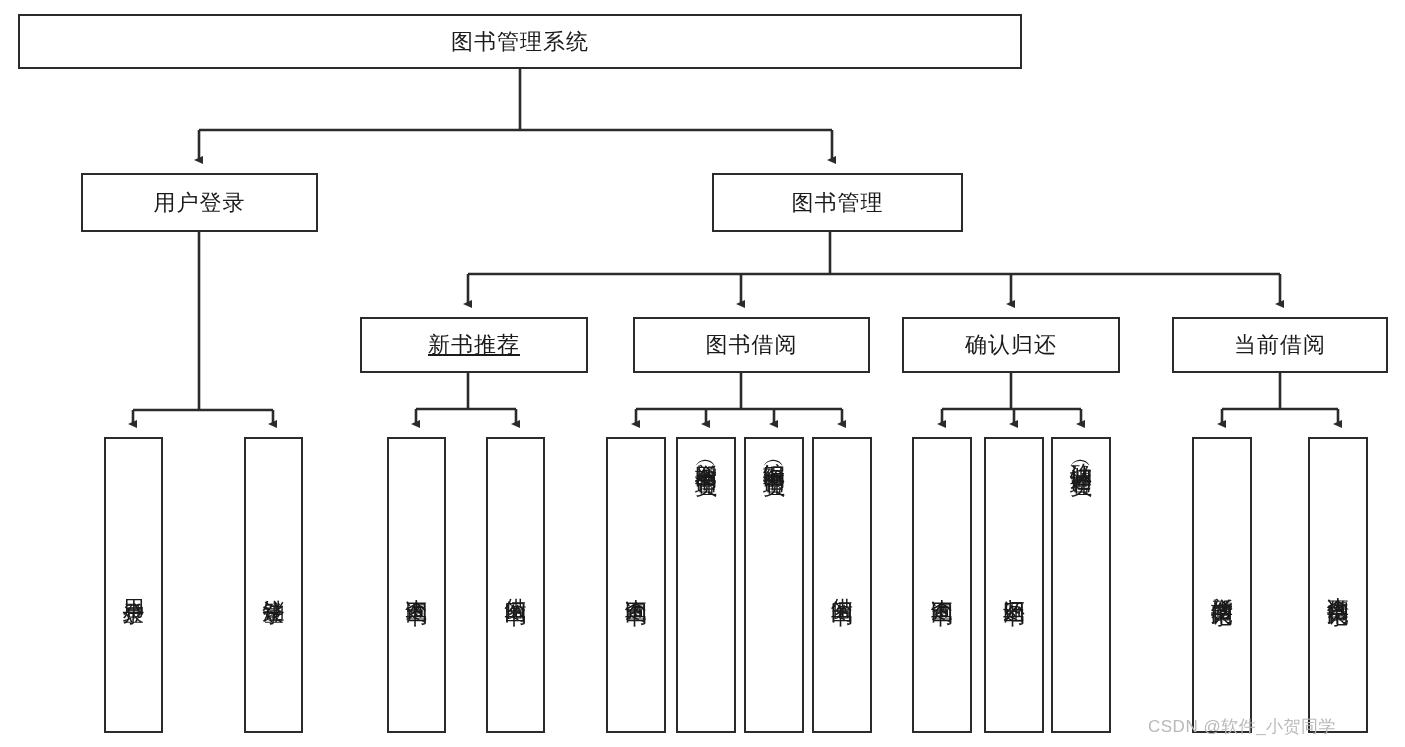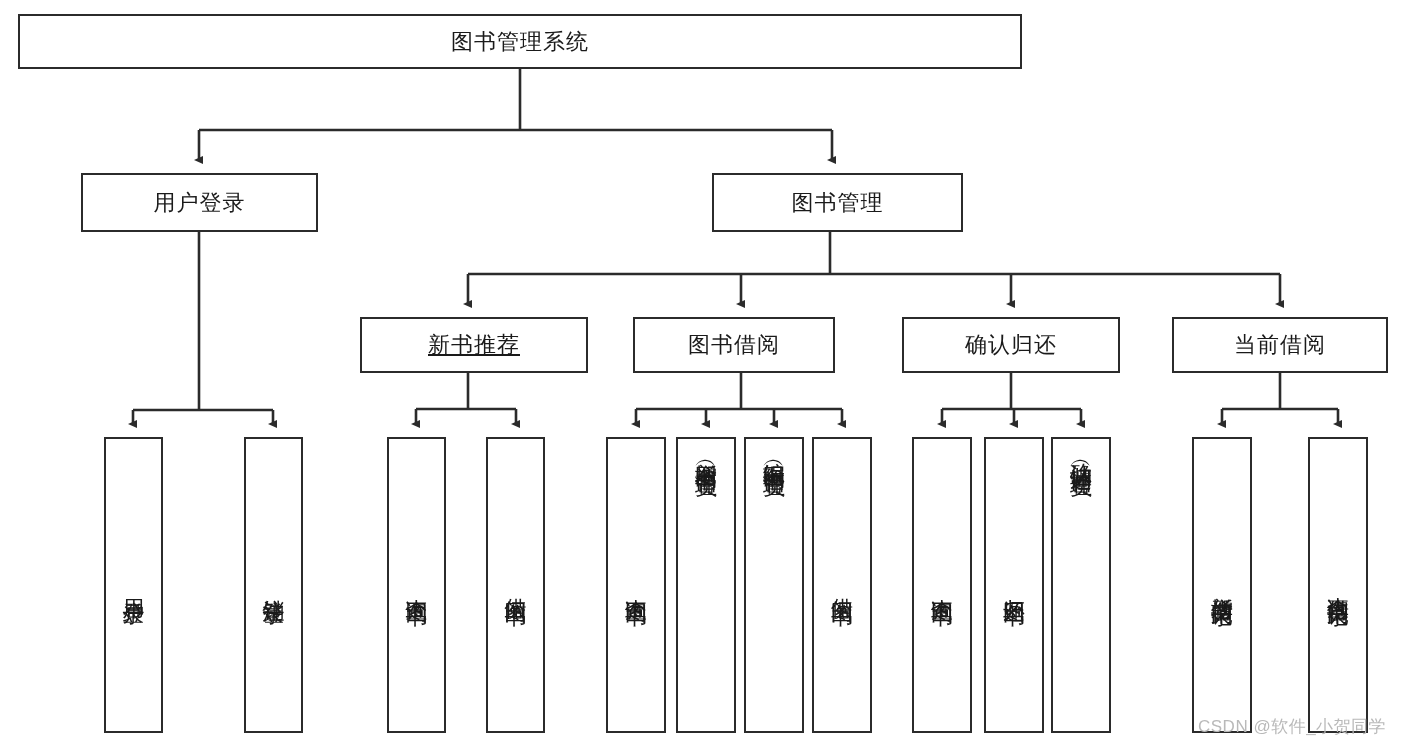--- a/index.html
+++ b/index.html
@@ -125,21 +125,21 @@
   <div class="node h" style="left:81px; top:173px; width:237px; height:59px;">
     <span>用户登录</span>
   </div>
   <div class="node h" style="left:712px; top:173px; width:251px; height:59px;">
     <span>图书管理</span>
   </div>
 
   <div class="node h" style="left:360px; top:317px; width:228px; height:56px;text-decoration:underline;">
     <span>新书推荐</span>
   </div>
-  <div class="node h" style="left:633px; top:317px; width:202px; height:56px;justify-content:center;">
+  <div class="node h" style="left:633px; top:317px; width:237px; height:56px;justify-content:center;">
     <span>图书借阅</span>
   </div>
   <div class="node h" style="left:902px; top:317px; width:218px; height:56px;">
     <span>确认归还</span>
   </div>
   <div class="node h" style="left:1172px; top:317px; width:216px; height:56px;">
     <span>当前借阅</span>
   </div>
 
   <div class="node v center" style="left:104px; top:437px; width:59px; height:296px;">
@@ -179,15 +179,15 @@
     <span class="vtext">确认归还（管理员）</span>
   </div>
 
   <div class="node v center" style="left:1192px; top:437px; width:60px; height:296px;">
     <span class="vtext">新增借阅记录</span>
   </div>
   <div class="node v center" style="left:1308px; top:437px; width:60px; height:296px;">
     <span class="vtext">查询借阅记录</span>
   </div>
 
-  <div class="watermark" style="left:1198px; top:715px;">CSDN @软件_小贺同学</div>
+  <div class="watermark" style="left:1148px; top:715px;">CSDN @软件_小贺同学</div>
 
 </div>
 
 </body></html>

